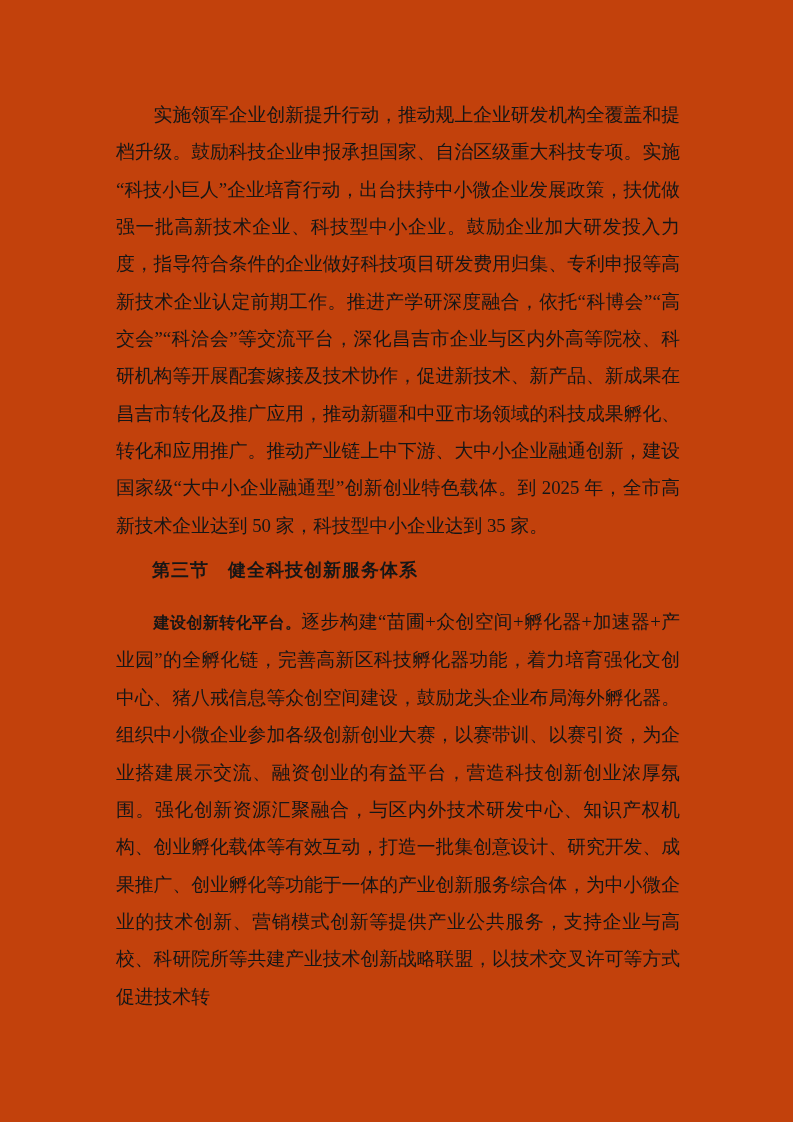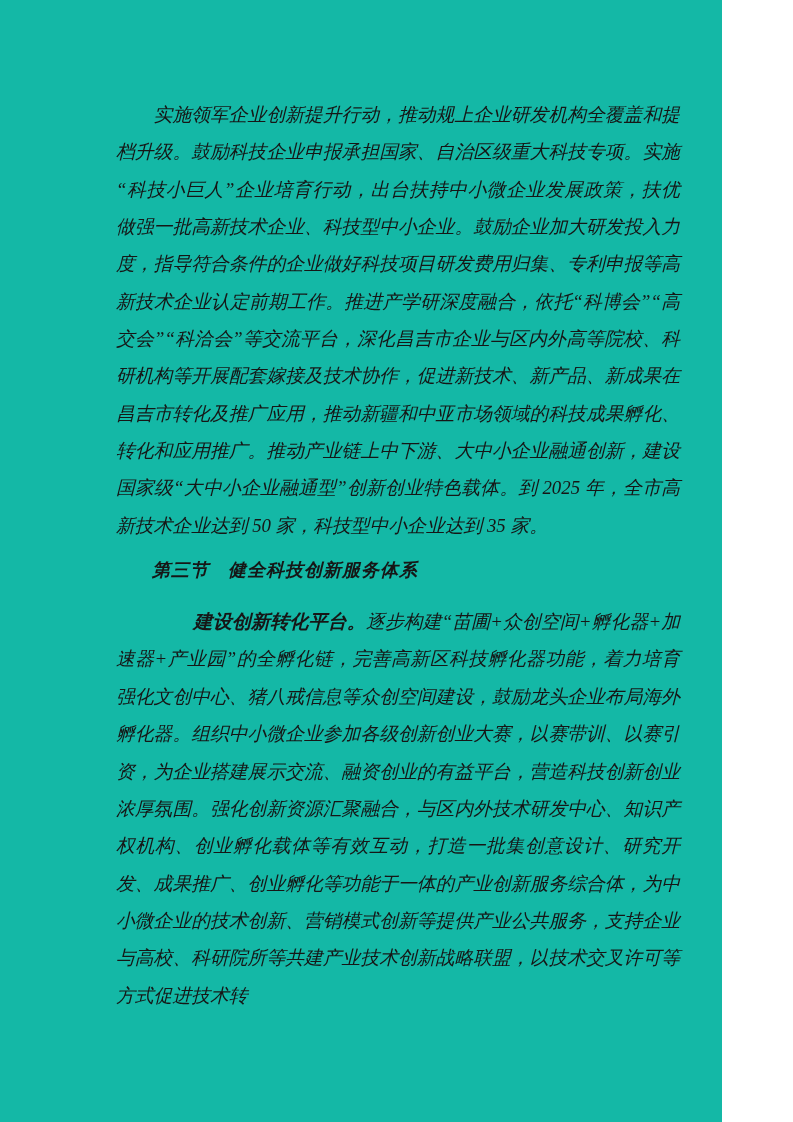--- a/index.html
+++ b/index.html
@@ -3,27 +3,26 @@
 <meta charset="utf-8">
 <title>Document Page</title>
 <style>
   html, body {
     margin: 0;
     padding: 0;
     background: #ffffff;
   }
   .page {
     position: relative;
-    width: 722px;
+    width: 793px;
     height: 1122px;
-    background: #14b8a6;
+    background: #c2410c;
     overflow: hidden;
     font-family: "Liberation Serif", "DejaVu Serif", serif;
     color: #161616;
-    font-style: italic;
   }
   .content {
     position: absolute;
     left: 116px;
     top: 96px;
     width: 564px;
   }
   .body-para {
     margin: 0;
     font-size: 18.8px;
@@ -37,22 +36,21 @@
     margin: 7px 0 14px 0;
     font-size: 18px;
     font-weight: 700;
     line-height: 38px;
     text-indent: 2em;
     letter-spacing: 1px;
   }
   .lead-bold {
     font-weight: 700;
     font-family: "Liberation Sans", "DejaVu Sans", sans-serif;
-    font-size: 19px;
-    margin-left: 40px;
+    font-size: 16px;
   }
   .footer {
     position: absolute;
     top: 1022px;
     left: 0;
     width: 100%;
     text-align: right;
     padding-left: 48px;
   }
   .page-number {

